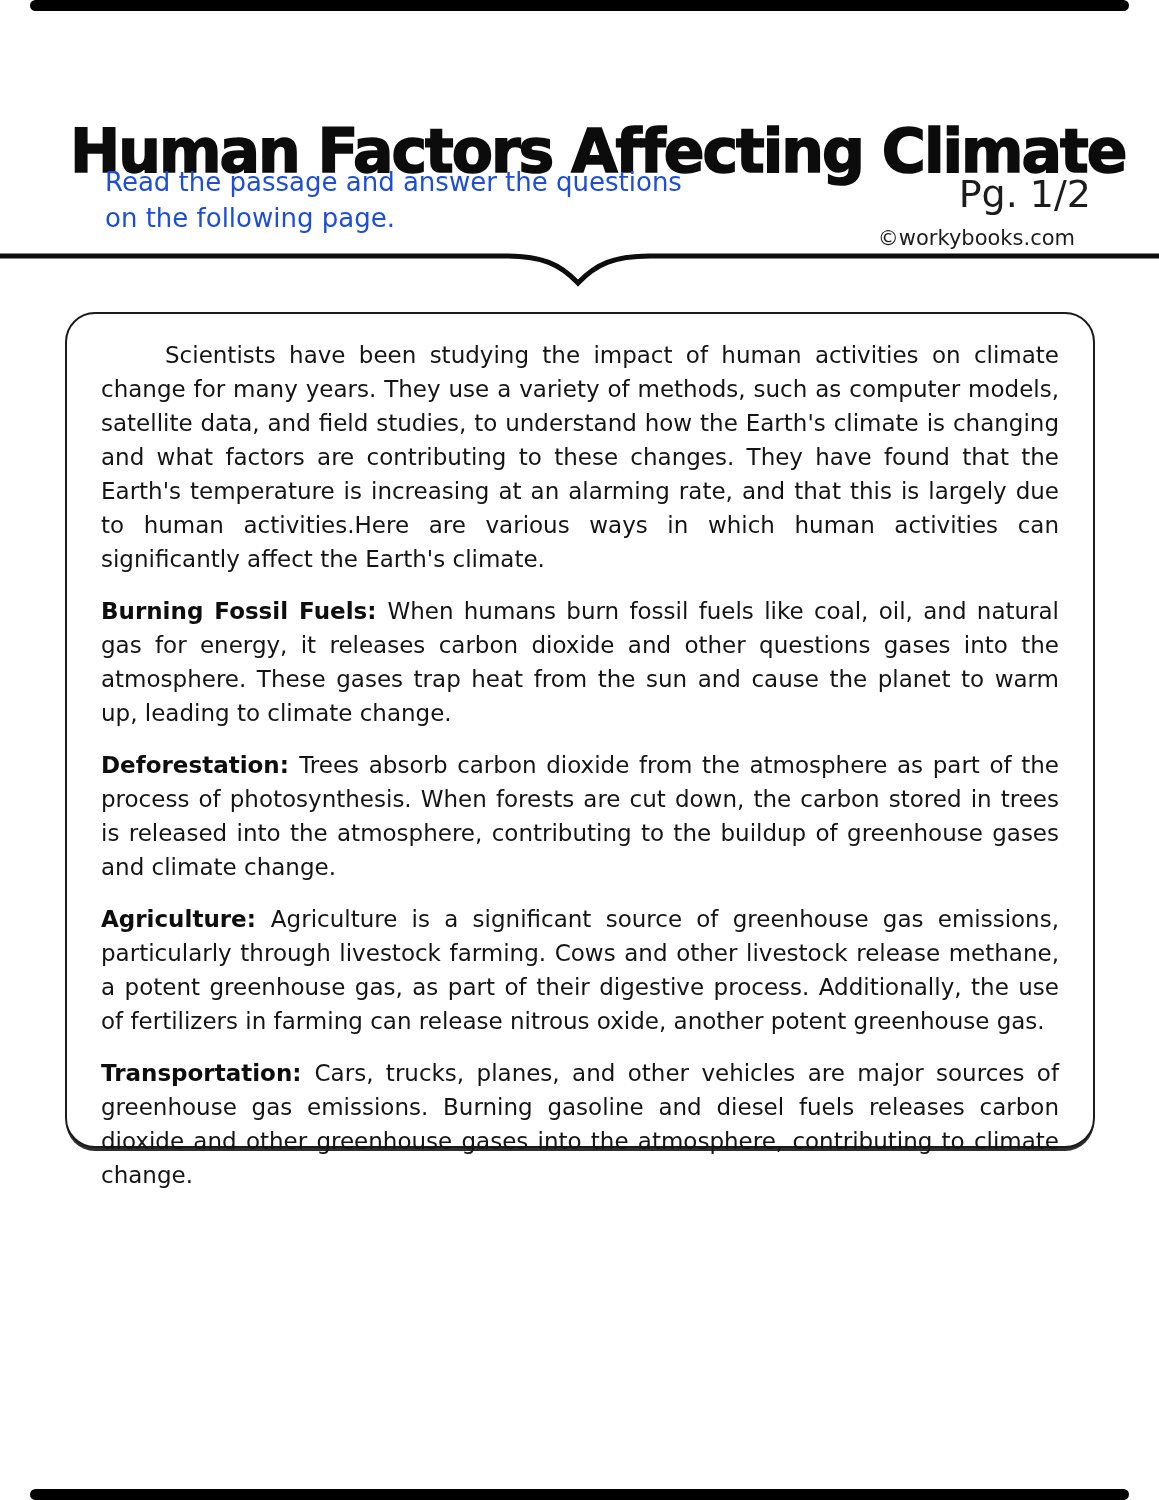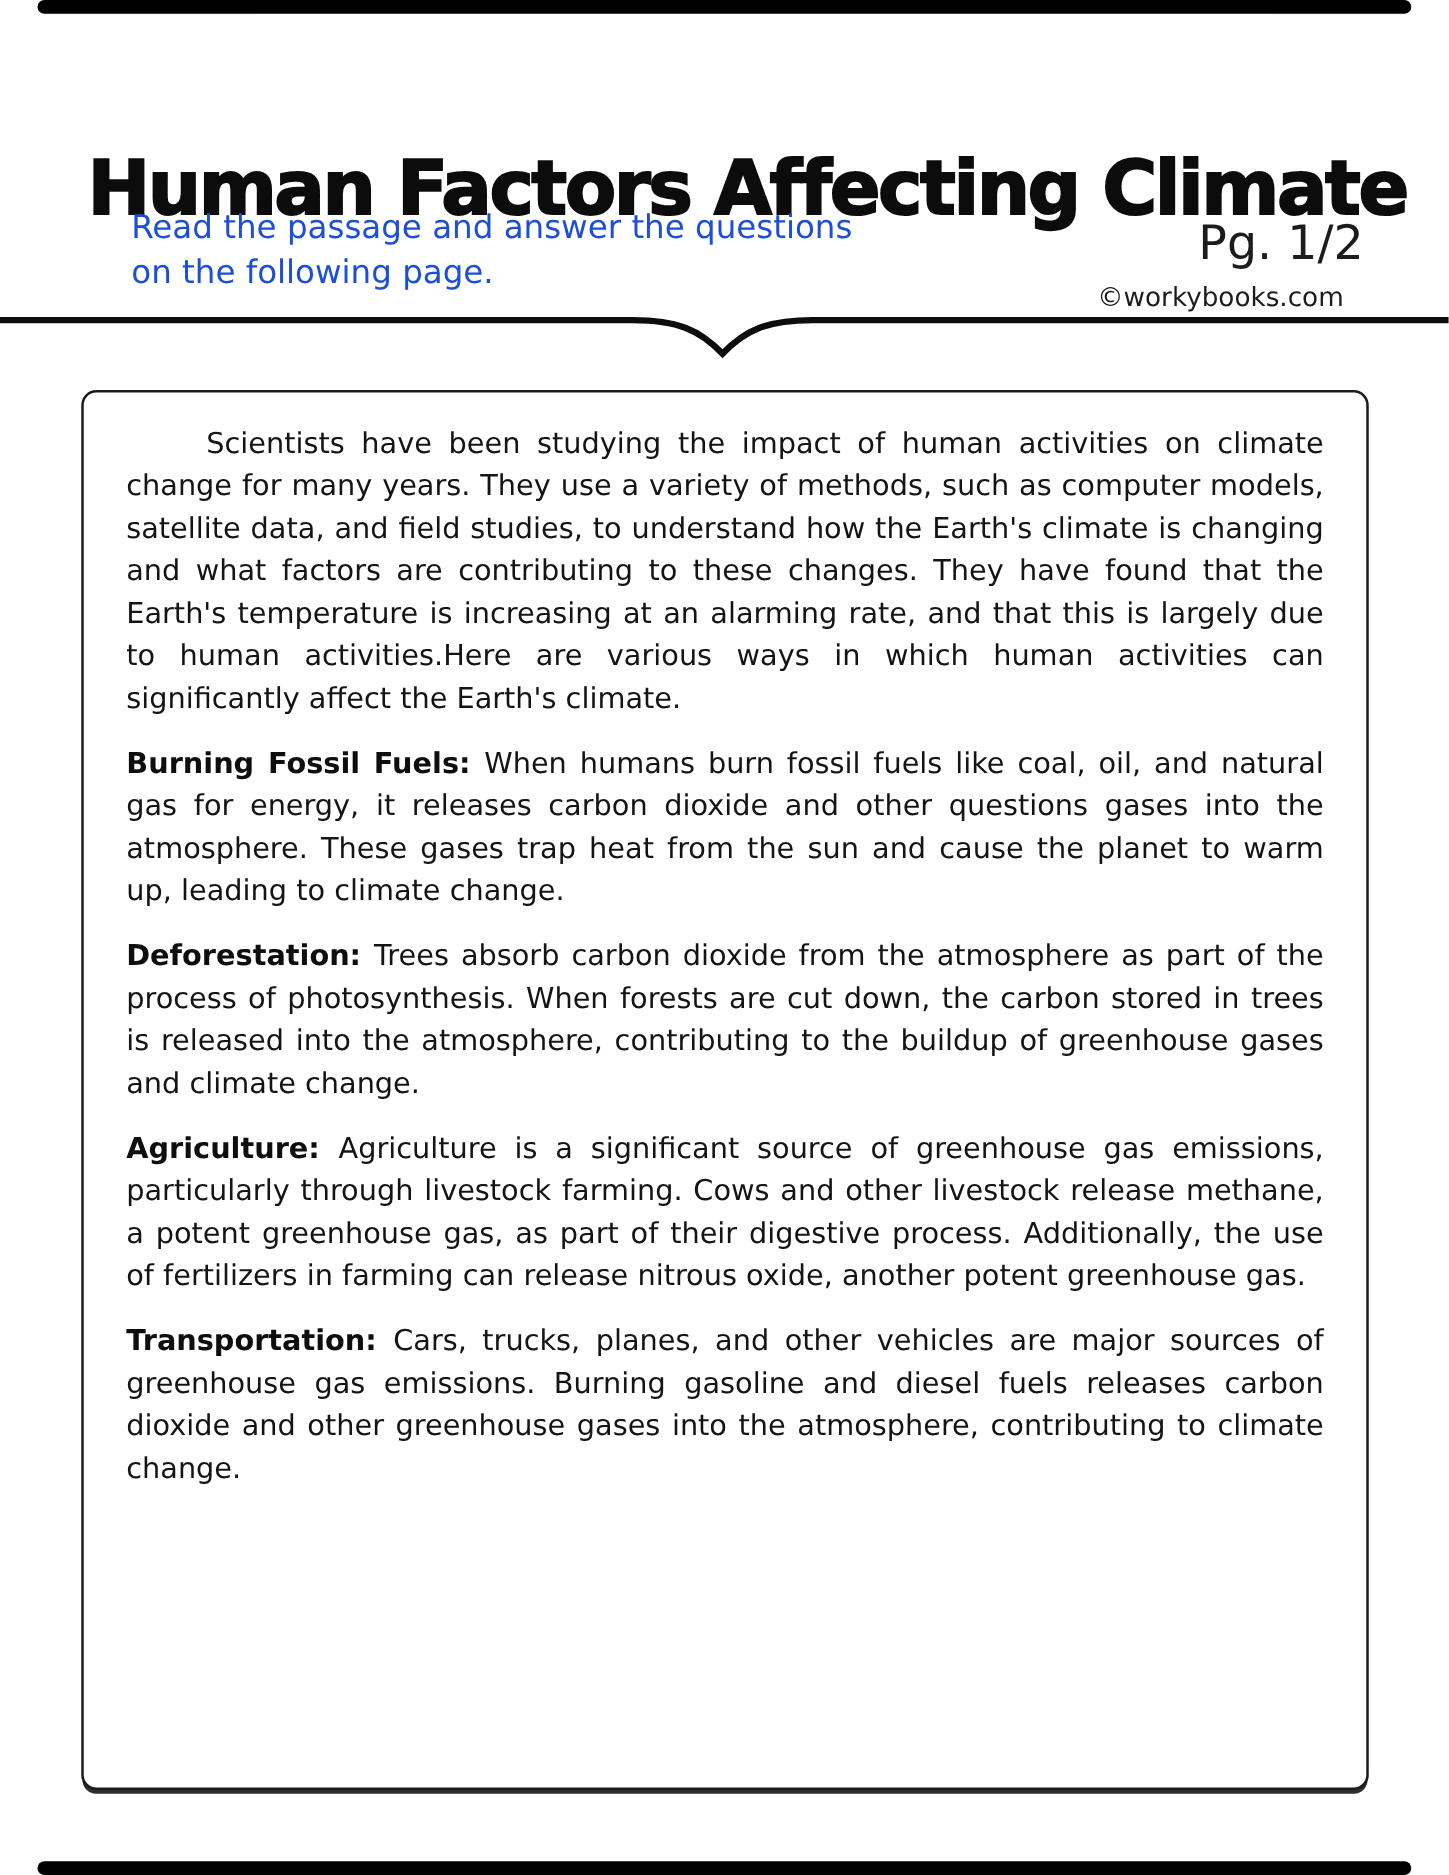--- a/index.html
+++ b/index.html
@@ -75,24 +75,24 @@
     width: 1159px;
     height: 42px;
     display: block;
   }
 
   .passage-box {
     position: absolute;
     left: 65px;
     top: 312px;
     width: 1030px;
-    height: 1120px;
+    height: 836px;
     box-sizing: border-box;
     border: 2px solid #1b1b1b;
-    border-radius: 12px;
+    border-radius: 30px;
     box-shadow: 0 4px 0 -1px #2e2e2e;
     background: #ffffff;
     padding: 24px 34px 20px 34px;
   }
 
   .passage-box p {
     margin: 0 0 18px 0;
     font-size: 23px;
     line-height: 34px;
     text-align: justify;

